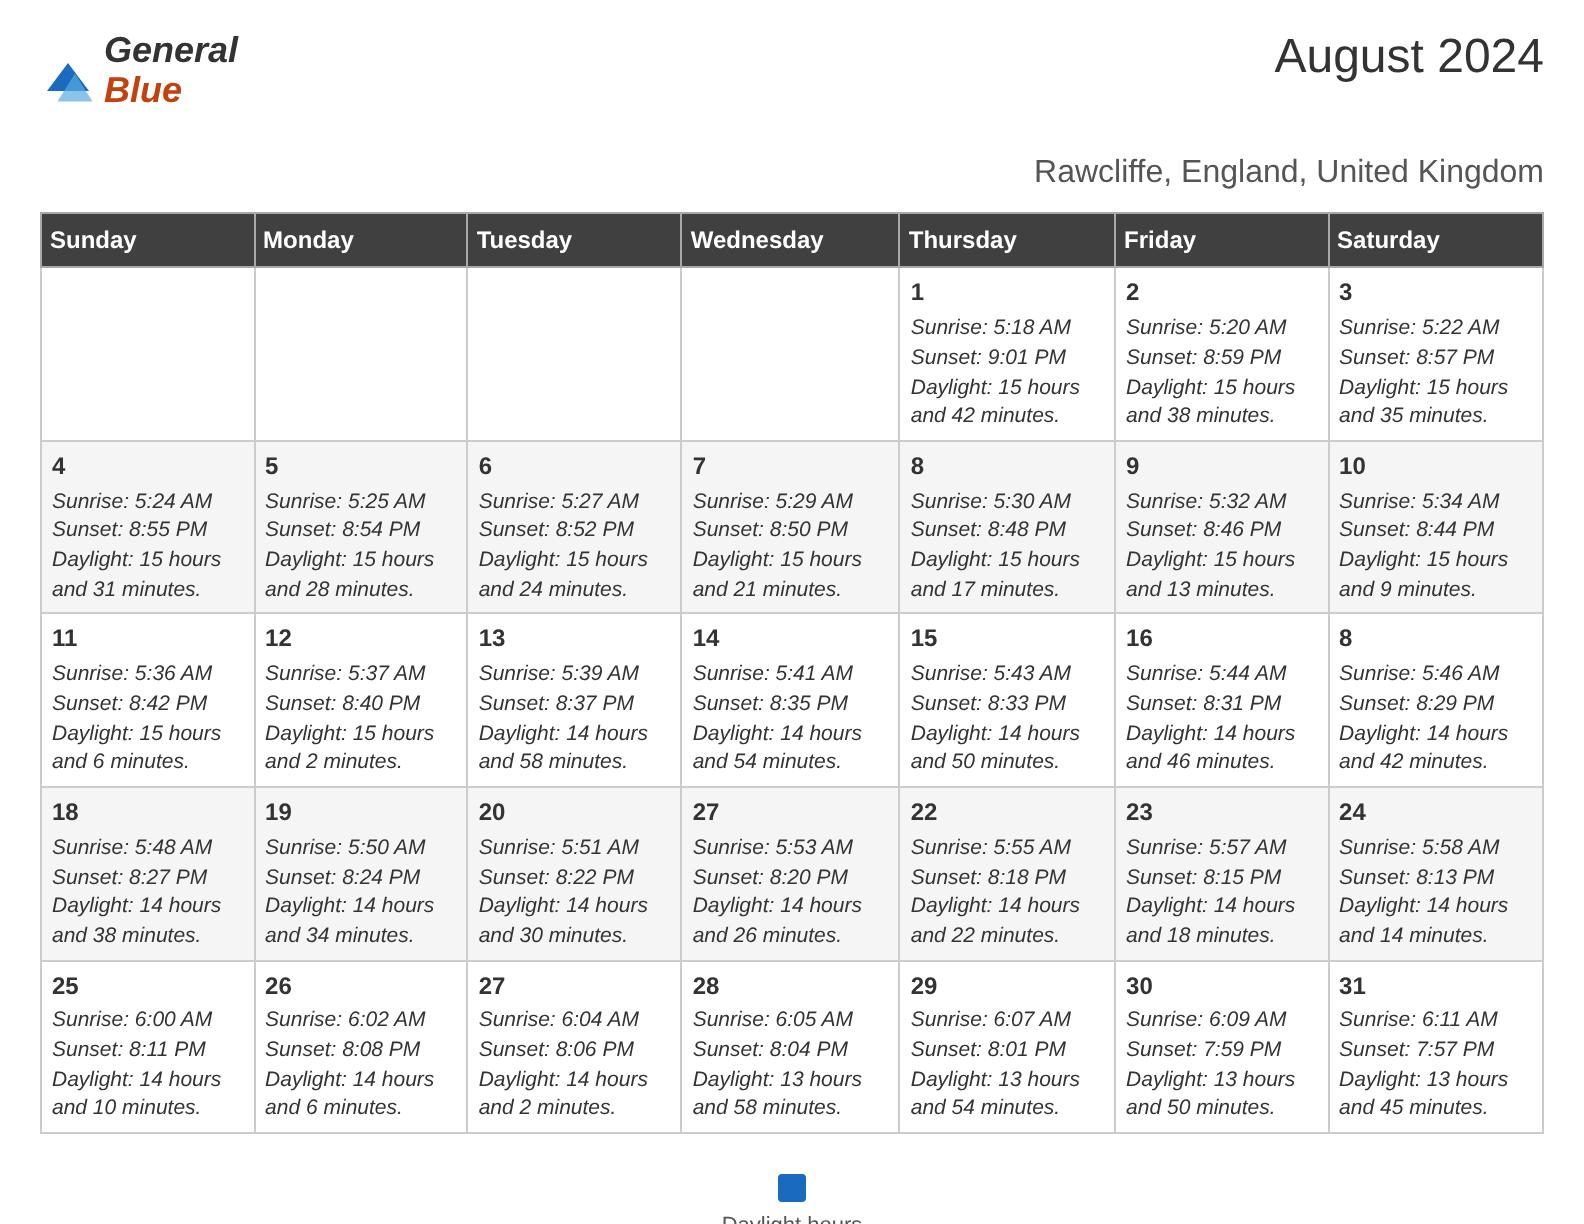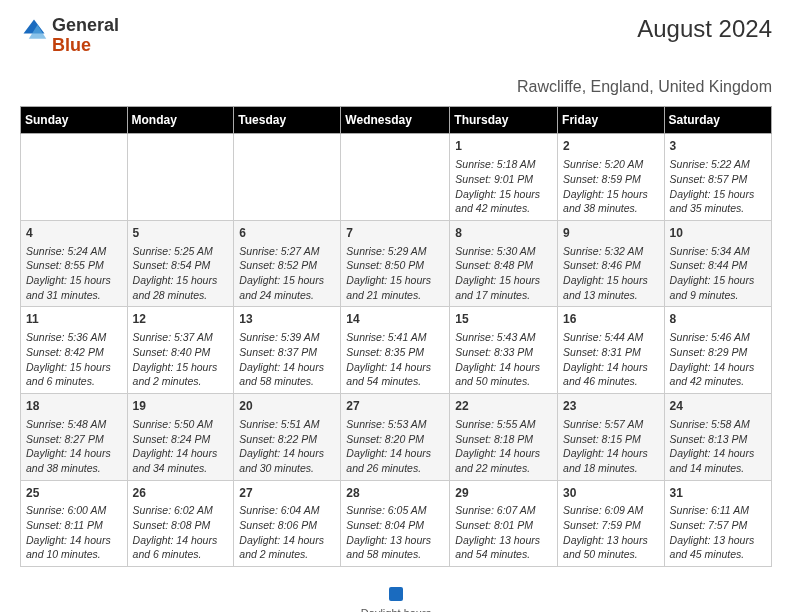--- a/index.html
+++ b/index.html
@@ -15,22 +15,23 @@
       padding: 16px 20px 10px 20px;
     }
     .header {
       display: flex;
       justify-content: space-between;
       align-items: flex-start;
       margin-bottom: 10px;
     }
     .logo {
       display: flex;
-      align-items: flex-start;
+      align-items: flex-end;
       gap: 4px;
+      font-style: italic;
     }
     .logo-text {
       font-size: 18px;
       font-weight: bold;
       line-height: 1.1;
     }
     .logo-general { color: #333; }
     .logo-blue { color: #c2410c; }
     .logo-icon {
       width: 28px;
@@ -49,21 +50,21 @@
       font-size: 16px;
       color: #555;
       margin-top: 36px;
     }
     .calendar {
       width: 100%;
       border-collapse: collapse;
       font-size: 11px;
     }
     .calendar thead tr th {
-      background-color: #000000;
+      background-color: #404040;
       color: #fff;
       padding: 6px 4px;
       text-align: left;
       font-weight: bold;
       font-size: 12px;
       border: 1px solid #aaa;
     }
     .calendar tbody tr td {
       vertical-align: top;
       padding: 4px 5px;

